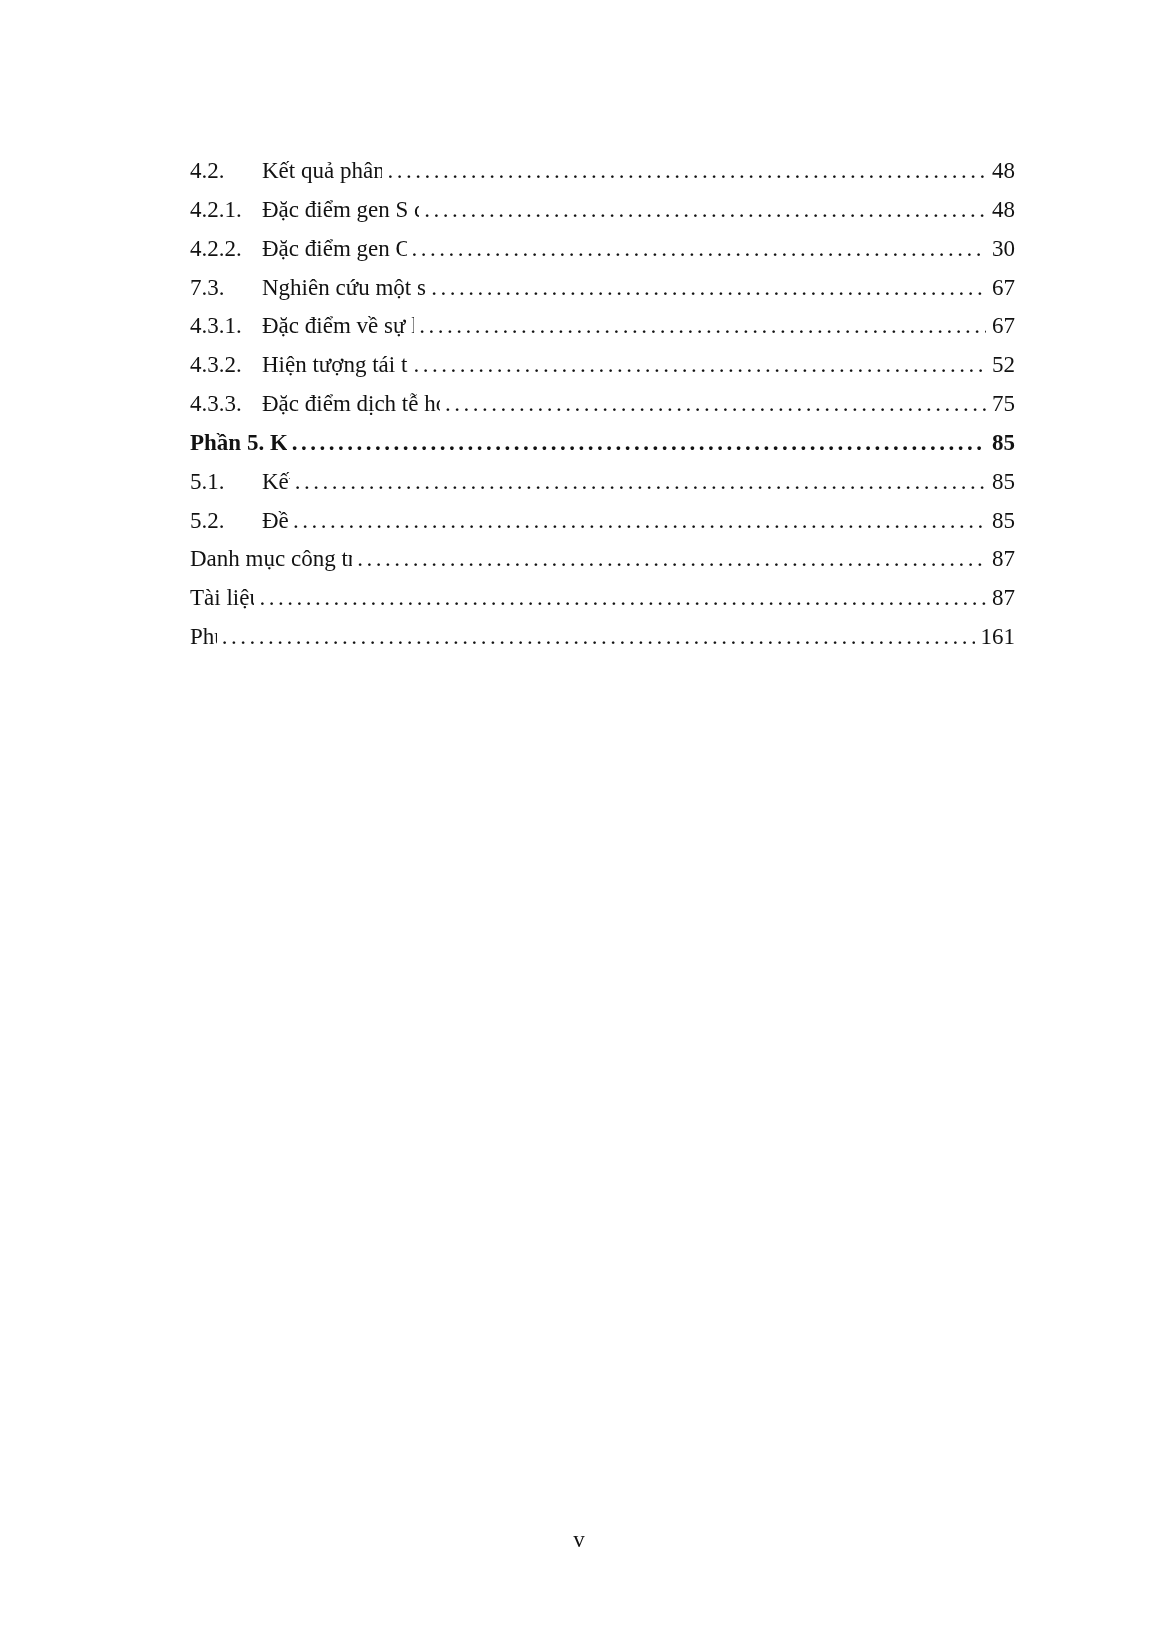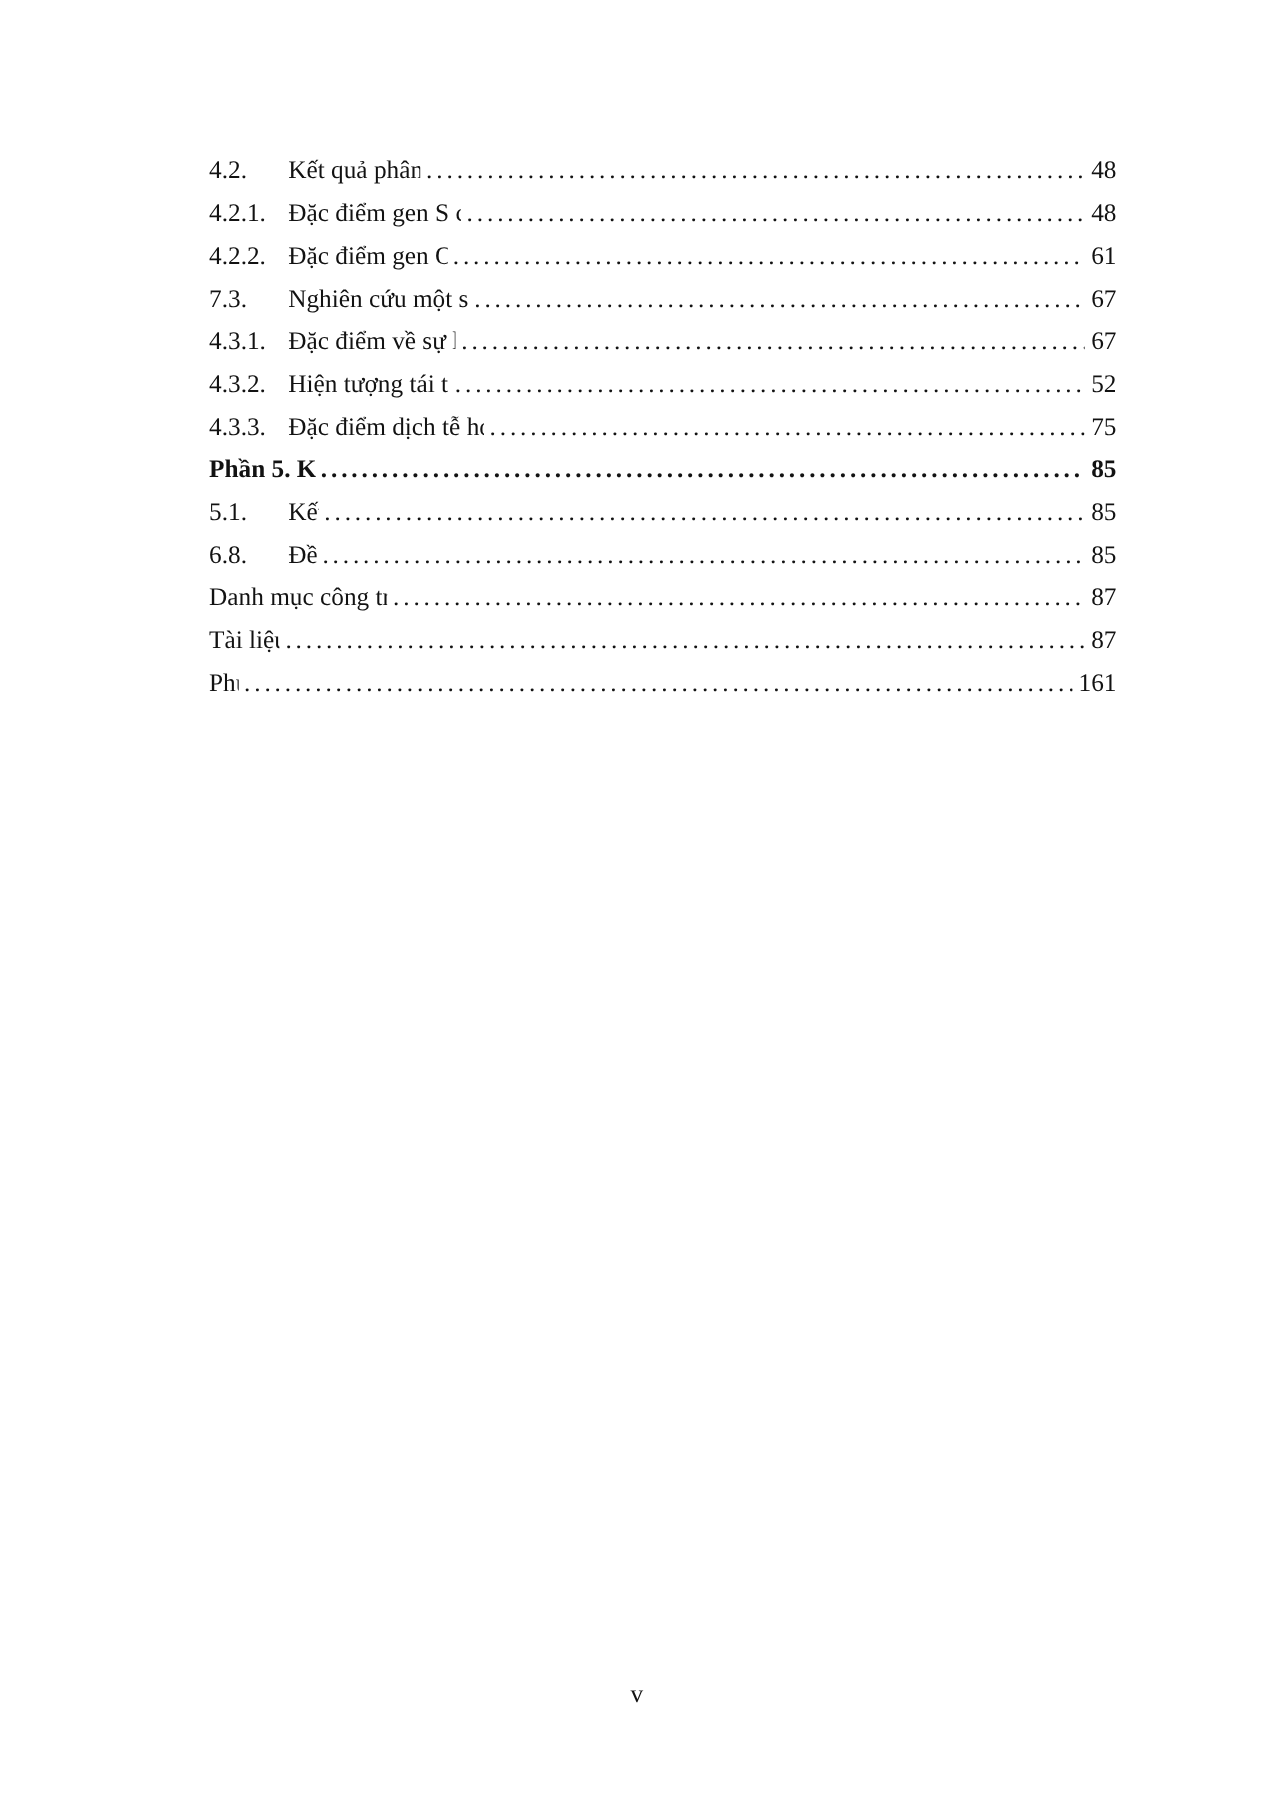--- a/index.html
+++ b/index.html
@@ -12,21 +12,21 @@
     color: #121212;
     overflow: hidden;
   }
   .page {
     position: absolute;
     inset: 0;
     background: #ffffff;
   }
   .toc {
     position: absolute;
-    top: 136px;
+    top: 152px;
     left: 190px;
     right: 143px;
   }
   .toc-row {
     display: flex;
     align-items: baseline;
     height: 38.85px;
     font-size: 23px;
     line-height: 38.85px;
     white-space: nowrap;
@@ -81,21 +81,21 @@
       <span class="num">4.2.1.</span>
       <span class="title">Đặc điểm gen S của các chủng PEDV lưu hành ở Việt Nam</span>
       <span class="dots"></span>
       <span class="pg">48</span>
     </div>
 
     <div class="toc-row">
       <span class="num">4.2.2.</span>
       <span class="title">Đặc điểm gen ORF3 của PEDV lưu hành ở Việt Nam</span>
       <span class="dots"></span>
-      <span class="pg">61</span>
+      <span class="pg">30</span>
     </div>
 
     <div class="toc-row">
       <span class="num">7.3.</span>
       <span class="title">Nghiên cứu một số đặc điểm về dịch tễ học phân tử của PEDV</span>
       <span class="dots"></span>
       <span class="pg">67</span>
     </div>
 
     <div class="toc-row">
@@ -126,21 +126,21 @@
     </div>
 
     <div class="toc-row">
       <span class="num">5.1.</span>
       <span class="title">Kết luận</span>
       <span class="dots"></span>
       <span class="pg">85</span>
     </div>
 
     <div class="toc-row">
-      <span class="num">6.8.</span>
+      <span class="num">5.2.</span>
       <span class="title">Đề nghị</span>
       <span class="dots"></span>
       <span class="pg">85</span>
     </div>
 
     <div class="toc-row">
       <span class="title">Danh mục công trình công bố có liên quan đến luận án</span>
       <span class="dots"></span>
       <span class="pg">87</span>
     </div>

